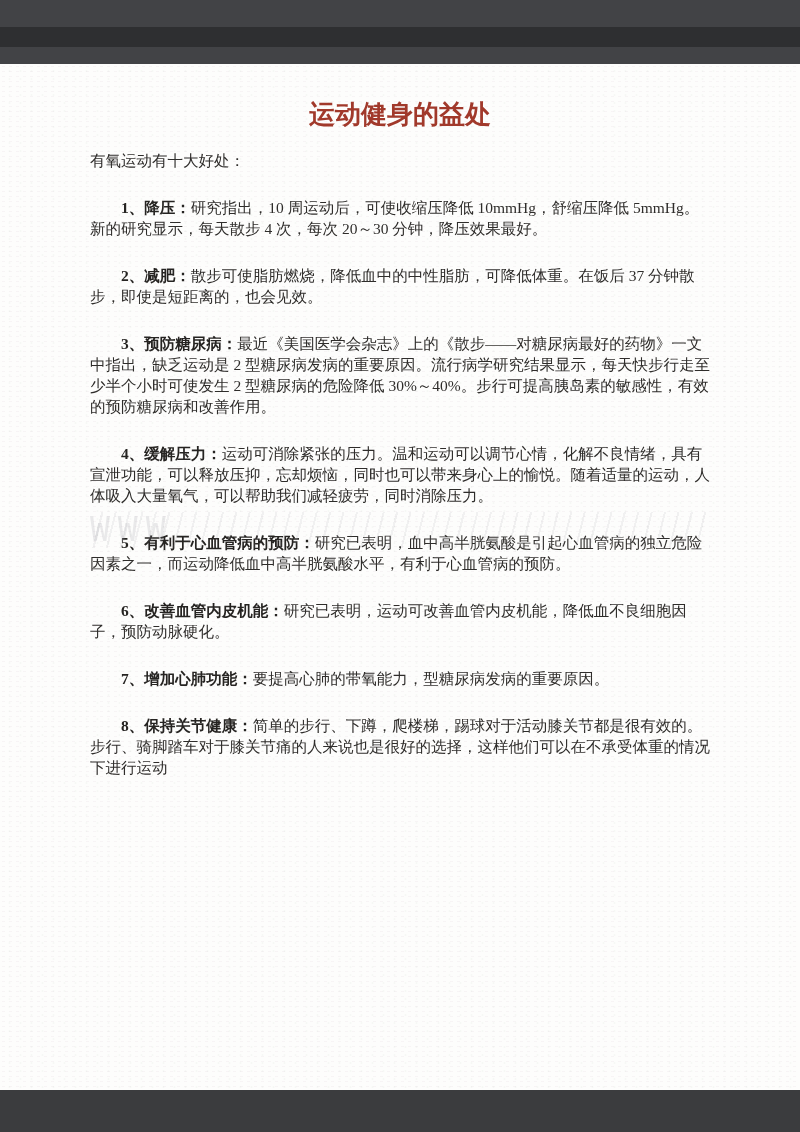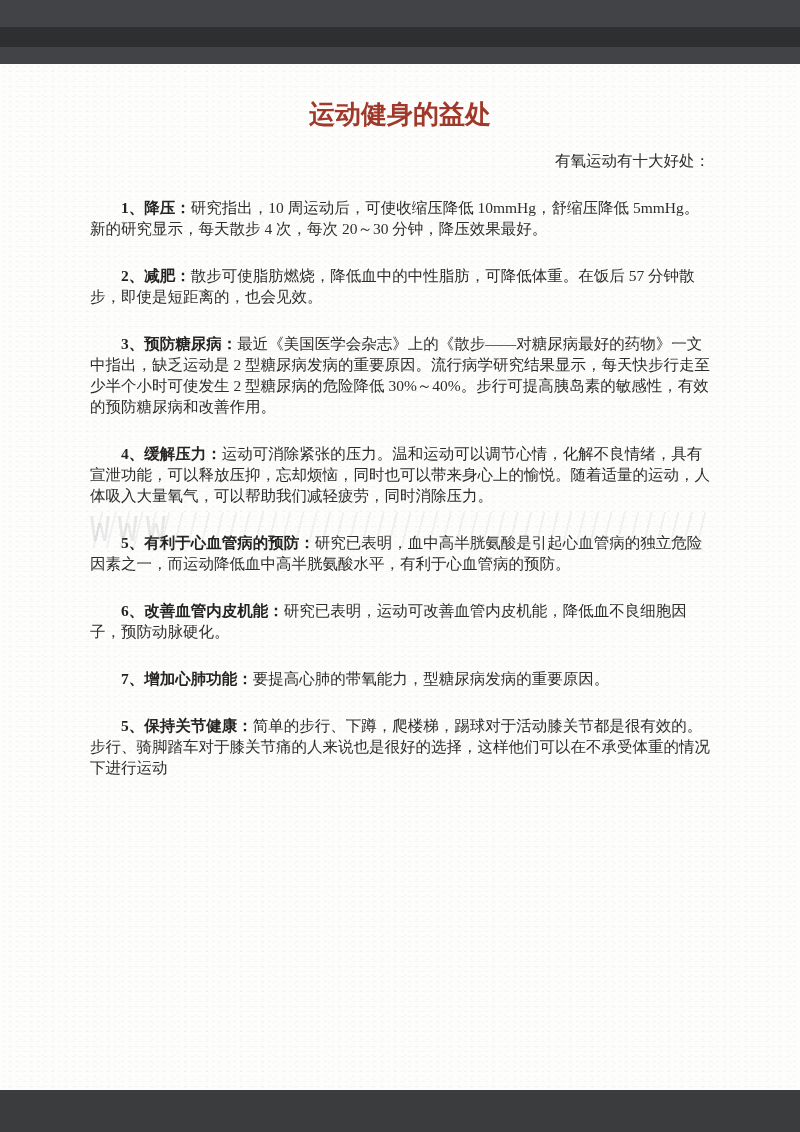--- a/index.html
+++ b/index.html
@@ -32,21 +32,21 @@
   }
   h1.doc-title{
     margin:0;padding-top:36px;height:30px;
     text-align:center;
     font-size:26px;line-height:30px;font-weight:bold;
     color:#a1392b;
   }
   p{margin:0;}
   p.intro{text-indent:2em;}
   .intro-block{margin-top:20px;}
-  p.benefits-heading{margin-top:14px;text-indent:0;text-align:right;}
+  p.benefits-heading{margin-top:14px;text-indent:0;}
   p.item{margin-top:26px;text-indent:2em;}
   p.item strong{font-weight:bold;color:#262422;}
   .watermark{
     position:absolute;left:90px;top:448px;width:620px;height:36px;
     overflow:hidden;white-space:nowrap;pointer-events:none;
     font-family:"DejaVu Sans Mono","Liberation Mono",monospace;
     font-size:33px;line-height:36px;letter-spacing:8px;
     color:rgba(130,130,140,0.16);
     background:repeating-linear-gradient(104deg,
       transparent 0 11px, rgba(135,135,145,0.10) 11px 13px);
@@ -61,26 +61,26 @@
   <div class="content" style="color: rgb(47, 45, 43);">
     <h1 class="doc-title" style="color: rgb(161, 57, 43);">运动健身的益处</h1>
 
     <div class="intro-block">
     </div>
 
     <p class="benefits-heading">有氧运动有十大好处：</p>
 
     <div>
         <p class="item"><strong>1、降压：</strong><span>研究指出，10 周运动后，可使收缩压降低 10mmHg，舒缩压降低 5mmHg。新的研究显示，每天散步 4 次，每次 20～30 分钟，降压效果最好。</span></p>
-        <p class="item"><strong>2、减肥：</strong><span>散步可使脂肪燃烧，降低血中的中性脂肪，可降低体重。在饭后 57 分钟散步，即使是短距离的，也会见效。</span></p>
+        <p class="item"><strong>2、减肥：</strong><span>散步可使脂肪燃烧，降低血中的中性脂肪，可降低体重。在饭后 37 分钟散步，即使是短距离的，也会见效。</span></p>
         <p class="item"><strong>3、预防糖尿病：</strong><span>最近《美国医学会杂志》上的《散步——对糖尿病最好的药物》一文中指出，缺乏运动是 2 型糖尿病发病的重要原因。流行病学研究结果显示，每天快步行走至少半个小时可使发生 2 型糖尿病的危险降低 30%～40%。步行可提高胰岛素的敏感性，有效的预防糖尿病和改善作用。</span></p>
         <p class="item"><strong>4、缓解压力：</strong><span>运动可消除紧张的压力。温和运动可以调节心情，化解不良情绪，具有宣泄功能，可以释放压抑，忘却烦恼，同时也可以带来身心上的愉悦。随着适量的运动，人体吸入大量氧气，可以帮助我们减轻疲劳，同时消除压力。</span></p>
         <p class="item"><strong>5、有利于心血管病的预防：</strong><span>研究已表明，血中高半胱氨酸是引起心血管病的独立危险因素之一，而运动降低血中高半胱氨酸水平，有利于心血管病的预防。</span></p>
         <p class="item"><strong>6、改善血管内皮机能：</strong><span>研究已表明，运动可改善血管内皮机能，降低血不良细胞因子，预防动脉硬化。</span></p>
         <p class="item"><strong>7、增加心肺功能：</strong><span>要提高心肺的带氧能力，型糖尿病发病的重要原因。</span></p>
-        <p class="item"><strong>5、保持关节健康：</strong><span>简单的步行、下蹲，爬楼梯，踢球对于活动膝关节都是很有效的。步行、骑脚踏车对于膝关节痛的人来说也是很好的选择，这样他们可以在不承受体重的情况下进行运动</span></p>
+        <p class="item"><strong>8、保持关节健康：</strong><span>简单的步行、下蹲，爬楼梯，踢球对于活动膝关节都是很有效的。步行、骑脚踏车对于膝关节痛的人来说也是很好的选择，这样他们可以在不承受体重的情况下进行运动</span></p>
       </div>
   </div>
 
   <div class="watermark">WWW</div>
 </div>
 
 <div class="letterbox bottom"></div>
 
 </body></html>

